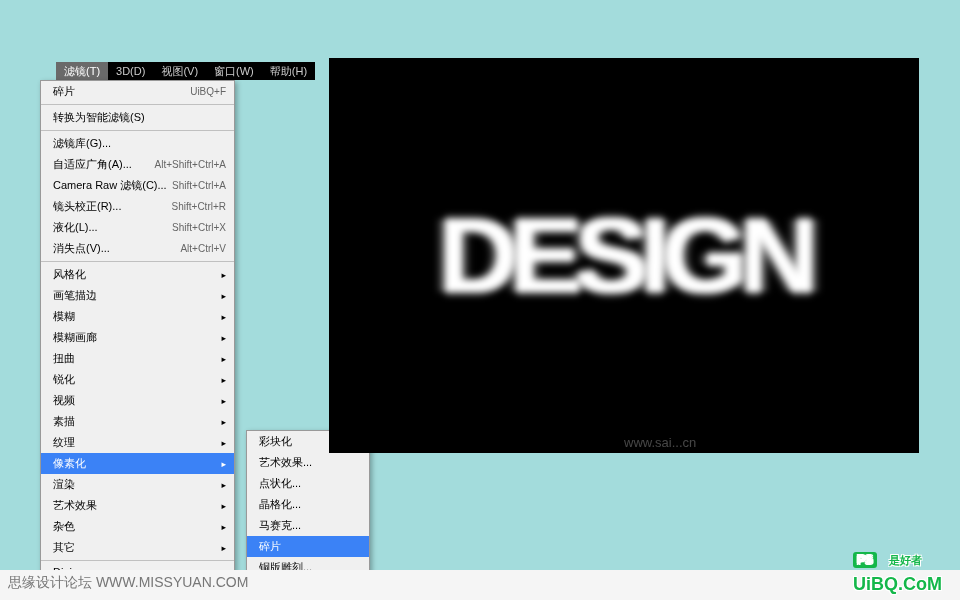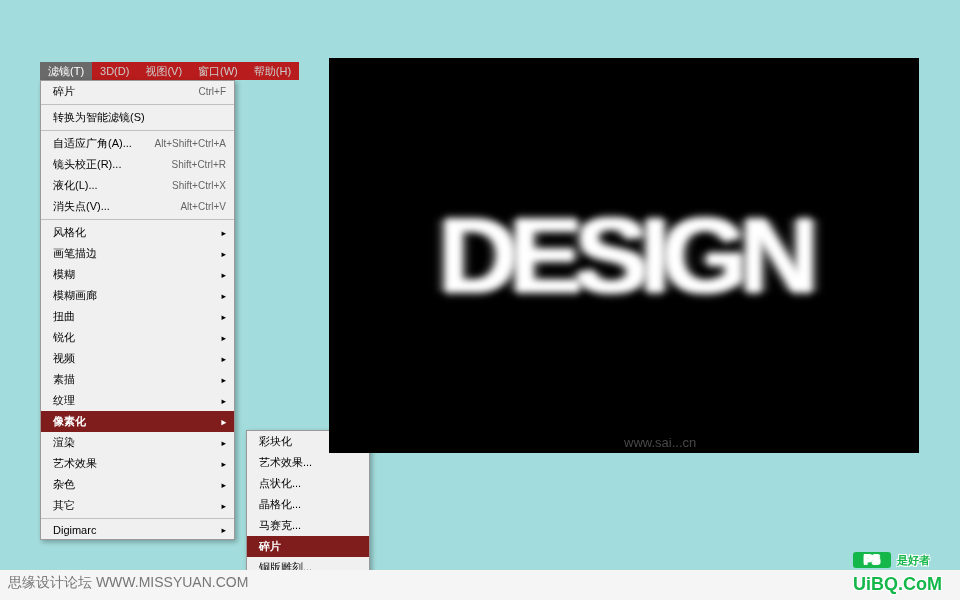--- a/index.html
+++ b/index.html
@@ -6,23 +6,23 @@
     body {
       width: 960px;
       height: 600px;
       background: #a3dcdc;
       font-family: "Microsoft YaHei", sans-serif;
       position: relative;
       overflow: hidden;
     }
     .menubar {
       position: absolute;
-      left: 40px;
+      left: 56px;
       top: 62px;
-      background: #b91c1c;
+      background: #000000;
       display: flex;
       font-size: 11px;
       color: #ccc;
       height: 18px;
       align-items: center;
     }
     .menubar-item {
       padding: 2px 8px;
       cursor: pointer;
     }
@@ -43,23 +43,22 @@
     }
     .dropdown-item {
       padding: 3px 8px 3px 12px;
       display: flex;
       justify-content: space-between;
       align-items: center;
       cursor: pointer;
       position: relative;
     }
     .dropdown-item.highlighted {
-      background: #7f1d1d;
-      color: #fff;
-      font-weight: bold;
+      background: #3b82f6;
+      color: #fff;
     }
     .dropdown-separator {
       height: 1px;
       background: #c0c0c0;
       margin: 2px 0;
     }
     .shortcut { color: #666; font-size: 10px; }
     .arrow { font-size: 9px; margin-left: auto; padding-left: 15px; }
     .submenu {
       position: absolute;
@@ -107,25 +106,25 @@
       bottom: 5px;
       font-size: 18px;
       font-weight: bold;
       color: #14b74a;
       text-shadow: 1px 1px 0 #fff, -1px -1px 0 #fff, 1px -1px 0 #fff, -1px 1px 0 #fff;
       font-family: Arial, sans-serif;
     }
     .watermark-right .ps-badge {
       background: #14b74a;
       color: #fff;
-      padding: 1px 11px;
+      padding: 1px 4px;
       border-radius: 3px;
       font-size: 12px;
       vertical-align: top;
-      margin-right: 6px;
+      margin-right: 12px;
     }
     .watermark-right .haozhe {
       font-size: 11px;
       color: #14b74a;
       vertical-align: top;
       font-family: Liberation Serif, serif;
     }
     .watermark-left {
       position: absolute;
       left: 8px;
@@ -157,30 +156,37 @@
   <div class="menubar-item active">滤镜(T)</div>
   <div class="menubar-item">3D(D)</div>
   <div class="menubar-item">视图(V)</div>
   <div class="menubar-item">窗口(W)</div>
   <div class="menubar-item">帮助(H)</div>
 </div>
 
 <div class="dropdown">
   <div class="dropdown-item">
     <span>碎片</span>
-    <span class="shortcut">Ctrl+F</span>
+    <span class="shortcut">UiBQ+F</span>
   </div>
   <div class="dropdown-separator"></div>
   <div class="dropdown-item">
     <span>转换为智能滤镜(S)</span>
   </div>
   <div class="dropdown-separator"></div>
+  <div class="dropdown-item">
+    <span>滤镜库(G)...</span>
+  </div>
   <div class="dropdown-item">
     <span>自适应广角(A)...</span>
     <span class="shortcut">Alt+Shift+Ctrl+A</span>
+  </div>
+  <div class="dropdown-item">
+    <span>Camera Raw 滤镜(C)...</span>
+    <span class="shortcut">Shift+Ctrl+A</span>
   </div>
   <div class="dropdown-item">
     <span>镜头校正(R)...</span>
     <span class="shortcut">Shift+Ctrl+R</span>
   </div>
   <div class="dropdown-item">
     <span>液化(L)...</span>
     <span class="shortcut">Shift+Ctrl+X</span>
   </div>
   <div class="dropdown-item">

